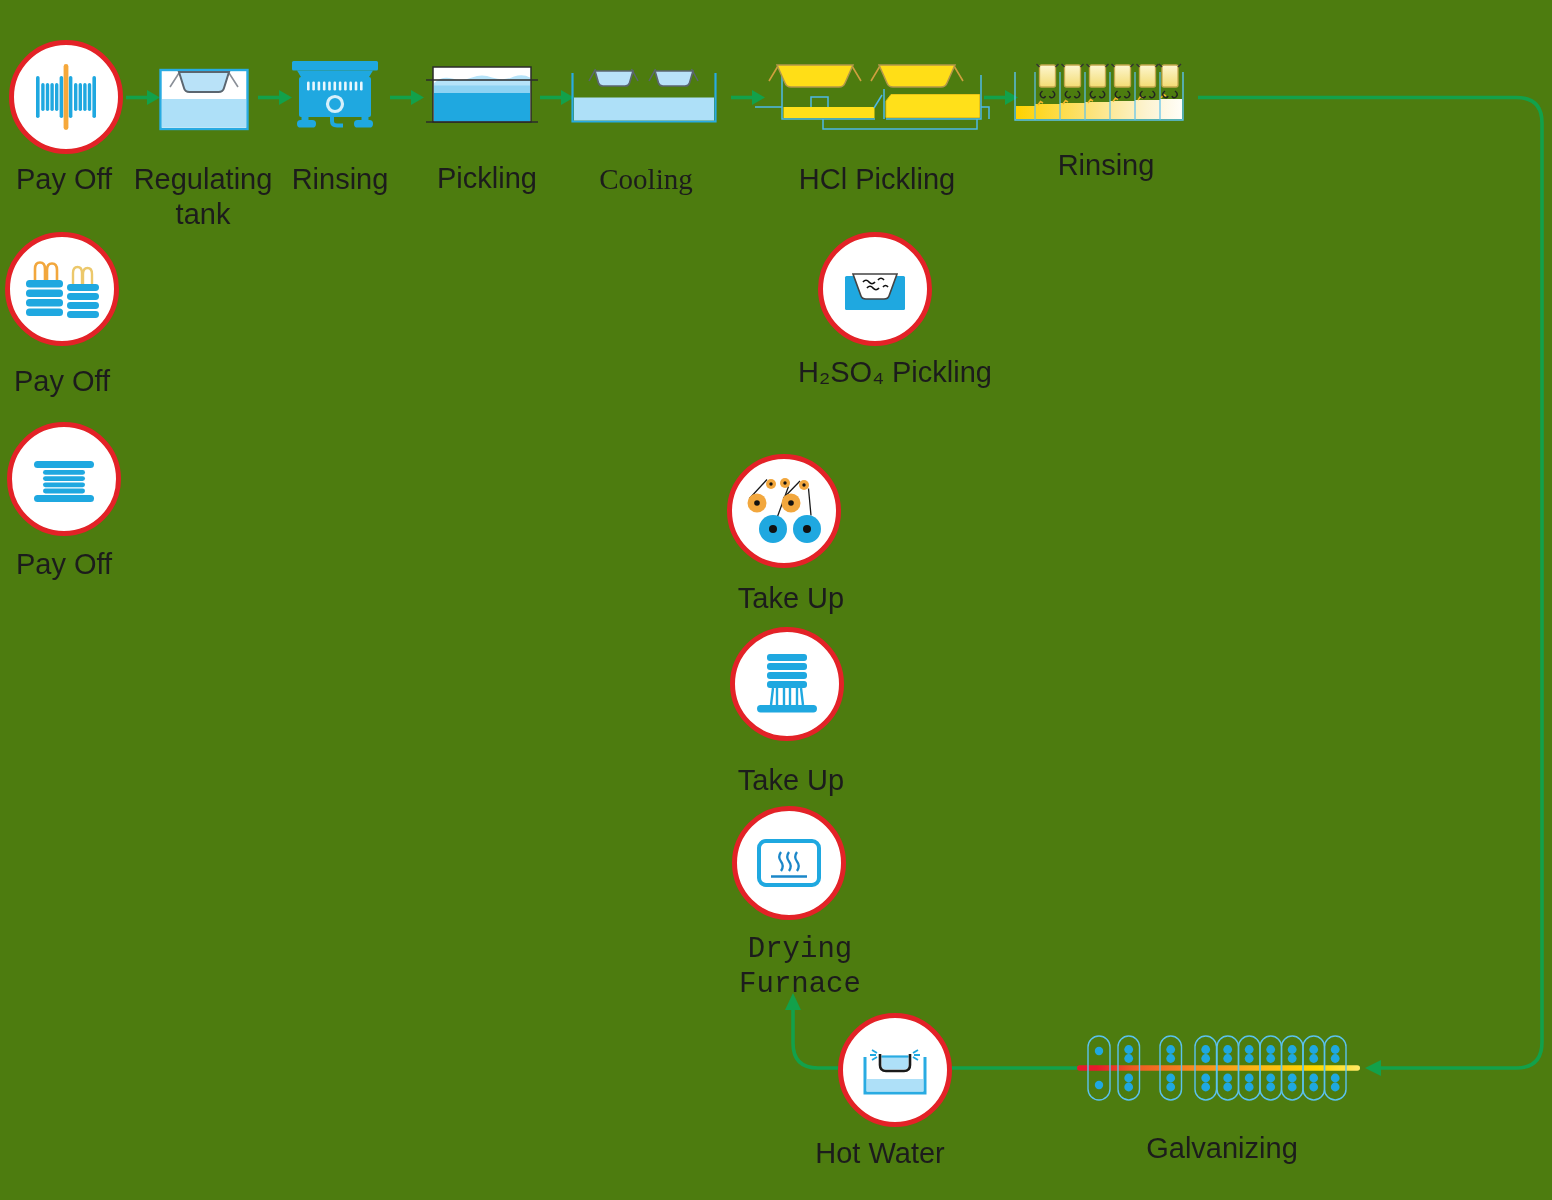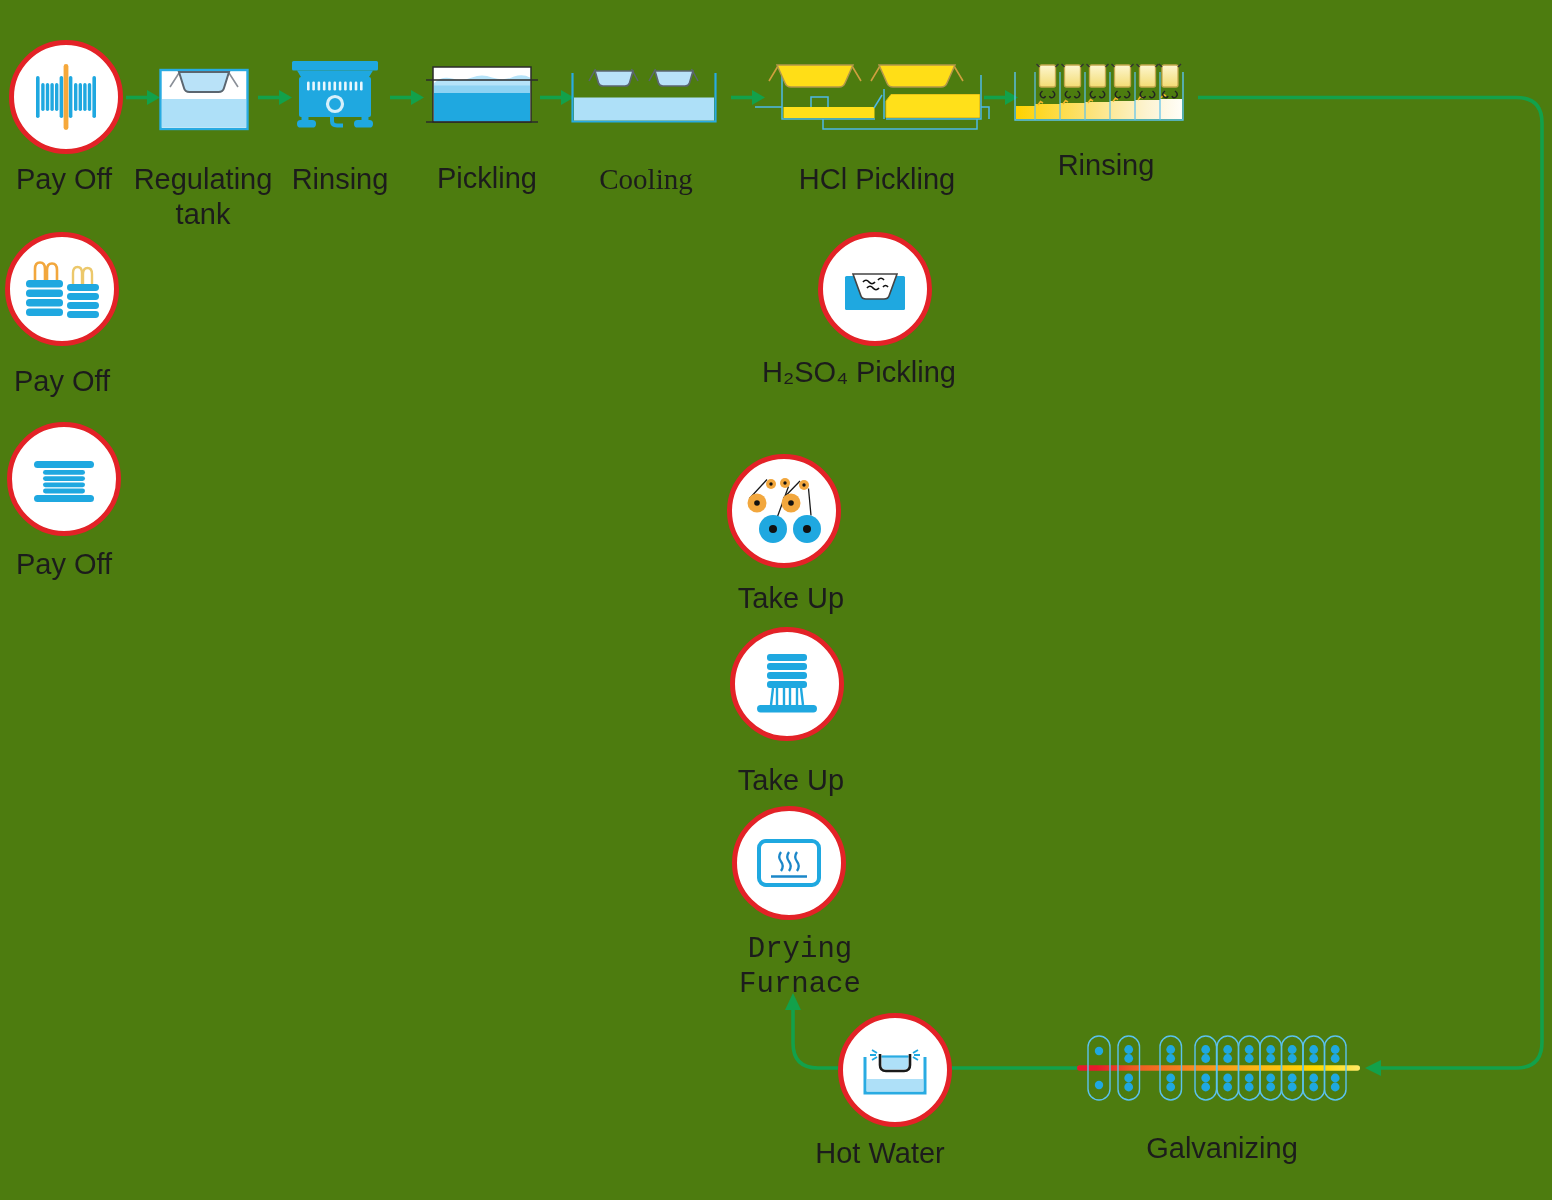--- a/index.html
+++ b/index.html
@@ -237,21 +237,21 @@
       <rect x="2" y="10" width="60" height="34" rx="1.5" fill="#1fa8e0"></rect>
       <path d="M10 8 H54 L46 30 Q45 33 41 33 H23 Q19 33 18 30 Z" fill="#fff" stroke="#444" stroke-width="1.6"></path>
       <g stroke="#111" stroke-width="1.7" fill="none">
         <path d="M20 16 q3 -3.5 6 0 q3 3.5 6 0"></path>
         <path d="M35 14 q3 -3.5 6 0"></path>
         <path d="M24 22 q3 -3.5 6 0 q3 3.5 6 0"></path>
         <path d="M40 21 q2.5 -3 5 0"></path>
       </g>
     </svg>
   </div>
-  <div class="lbl" style="left:749px;top:355px;width:220px;text-align:center;">H₂SO₄ Pickling</div>
+  <div class="lbl" style="left:785px;top:355px;width:220px;text-align:center;">H₂SO₄ Pickling</div>
 
   <div class="ring" style="left:727px;top:454px;">
     <svg width="80" height="78" viewBox="0 0 80 78">
       <g stroke="#1a1a1a" stroke-width="1.3">
         <path d="M5.5 26.5 L23 7.5 M44.5 14.5 L33.5 44.5 M39.5 26 L56 9 M64.5 16.5 L67 43.5"></path>
       </g>
       <circle cx="29" cy="57" r="14" fill="#1fa8e0"></circle>
         <circle cx="63" cy="57" r="14" fill="#1fa8e0"></circle>
       <circle cx="29" cy="57" r="4" fill="#111"></circle>
         <circle cx="63" cy="57" r="4" fill="#111"></circle>

